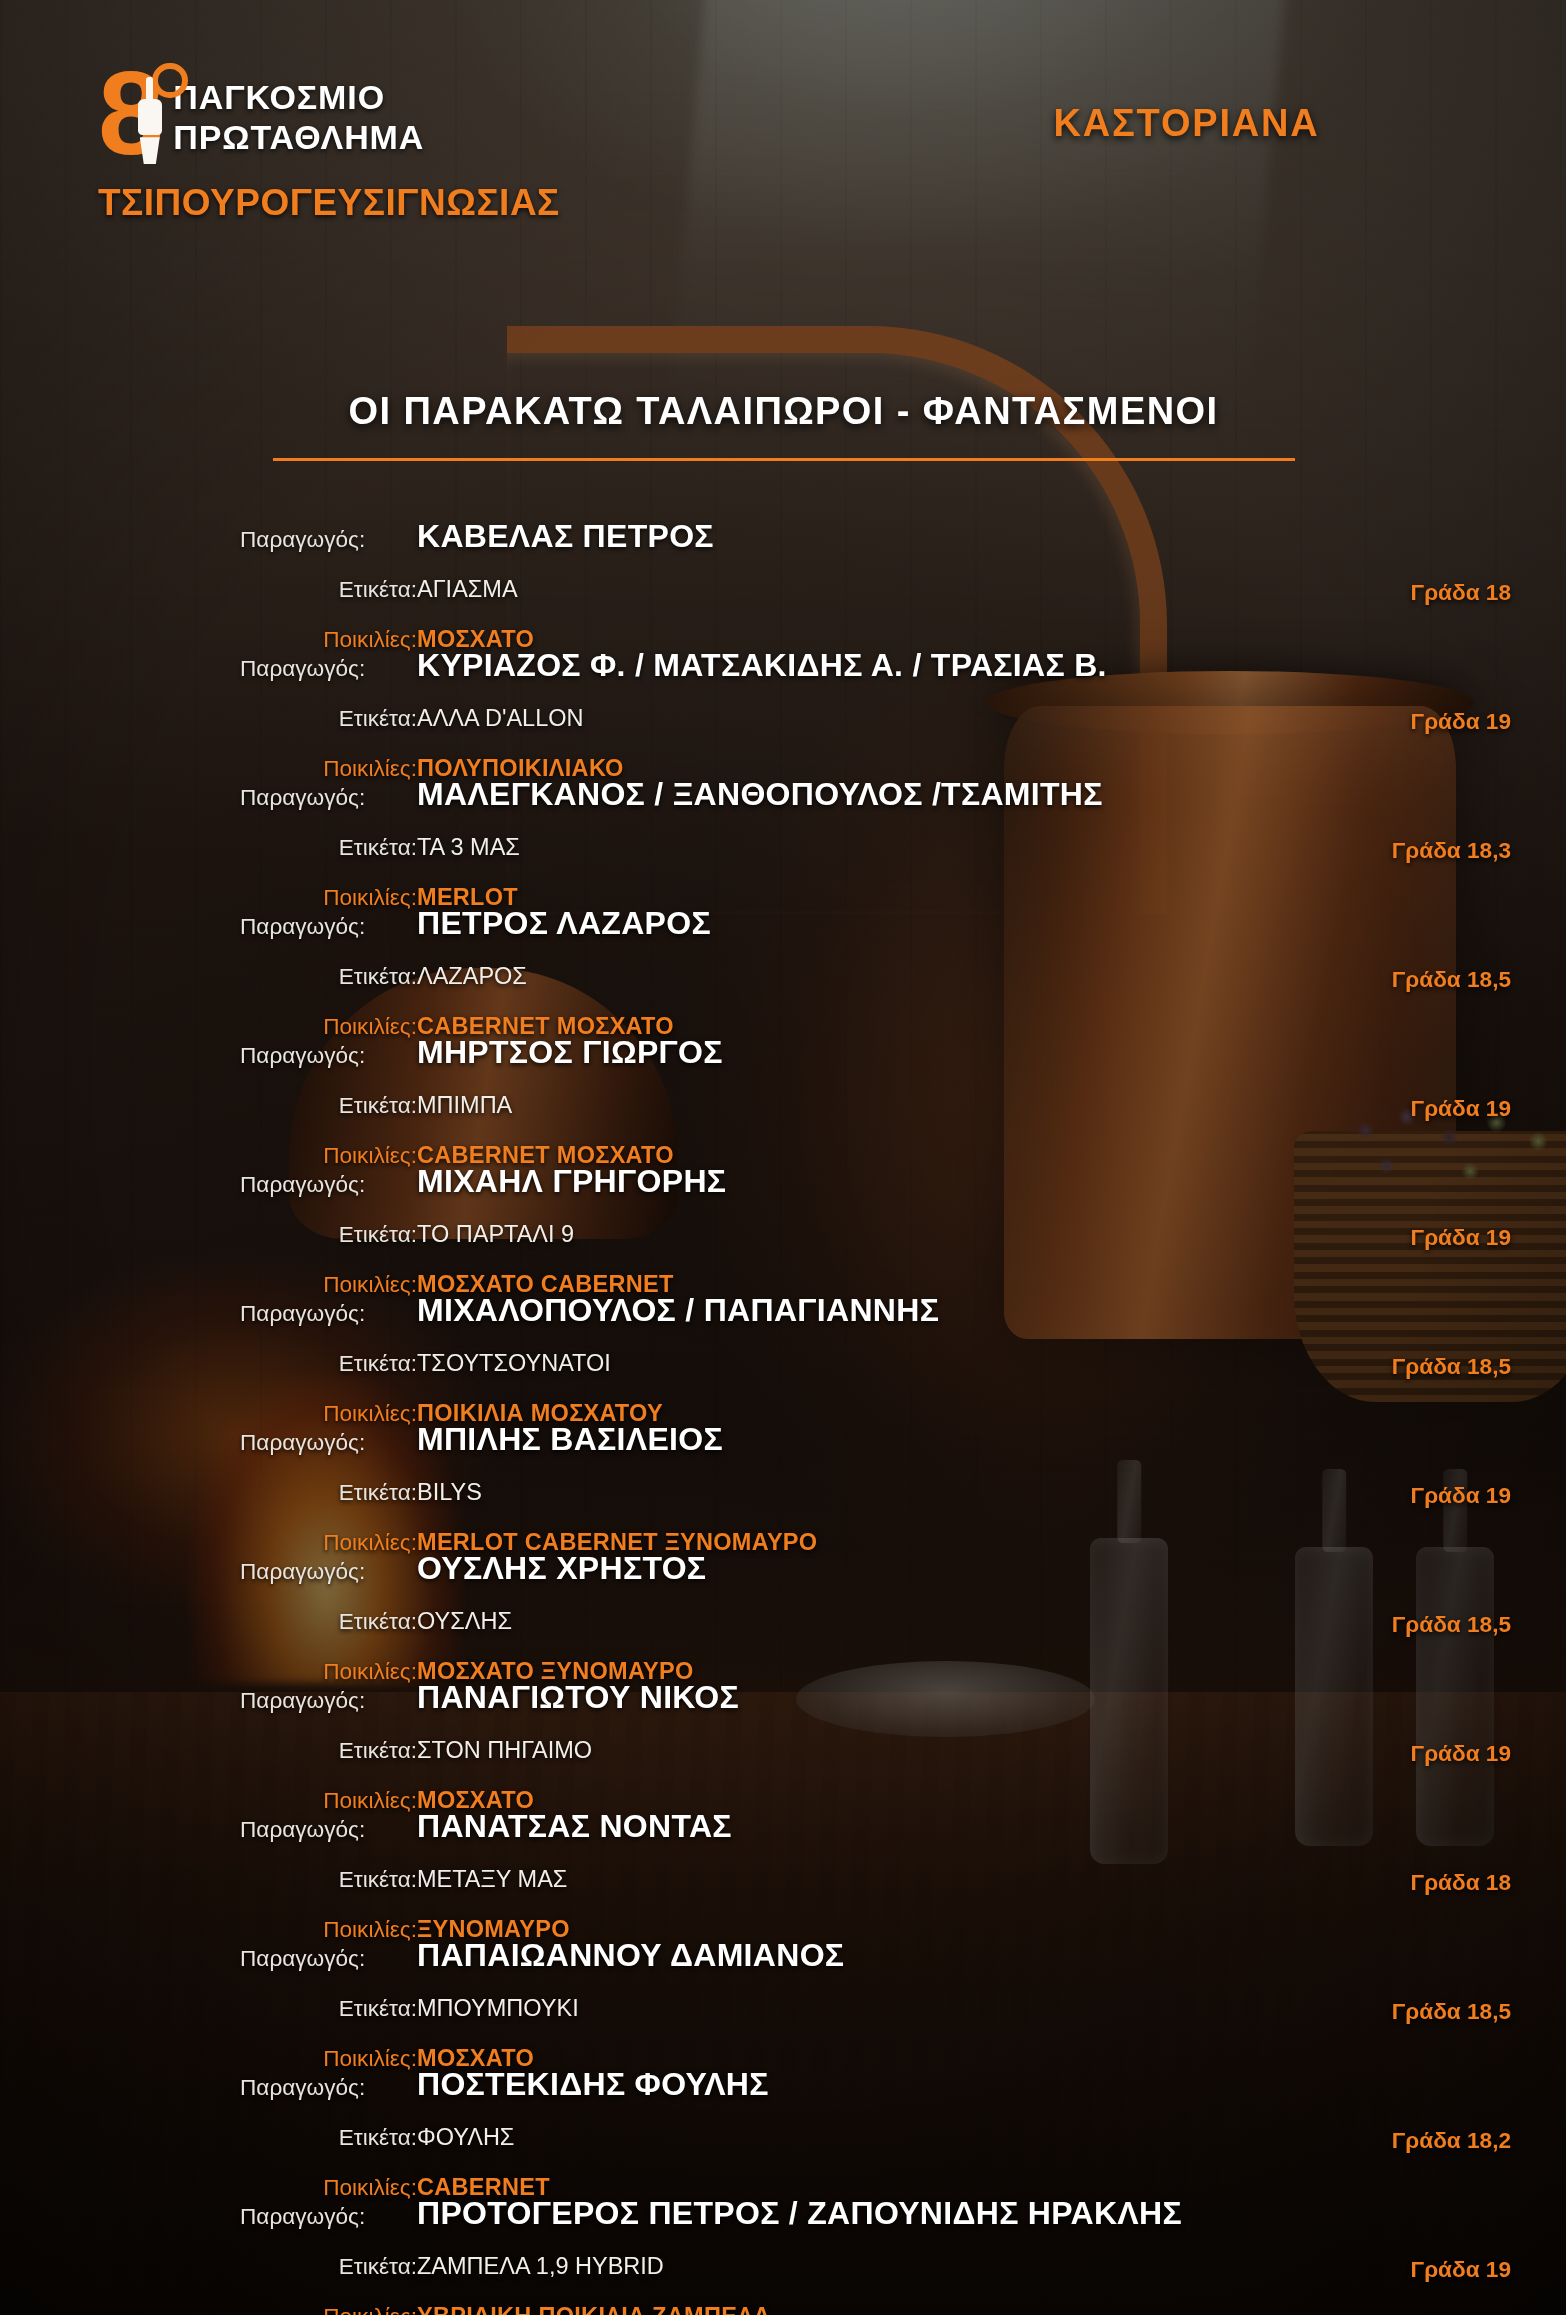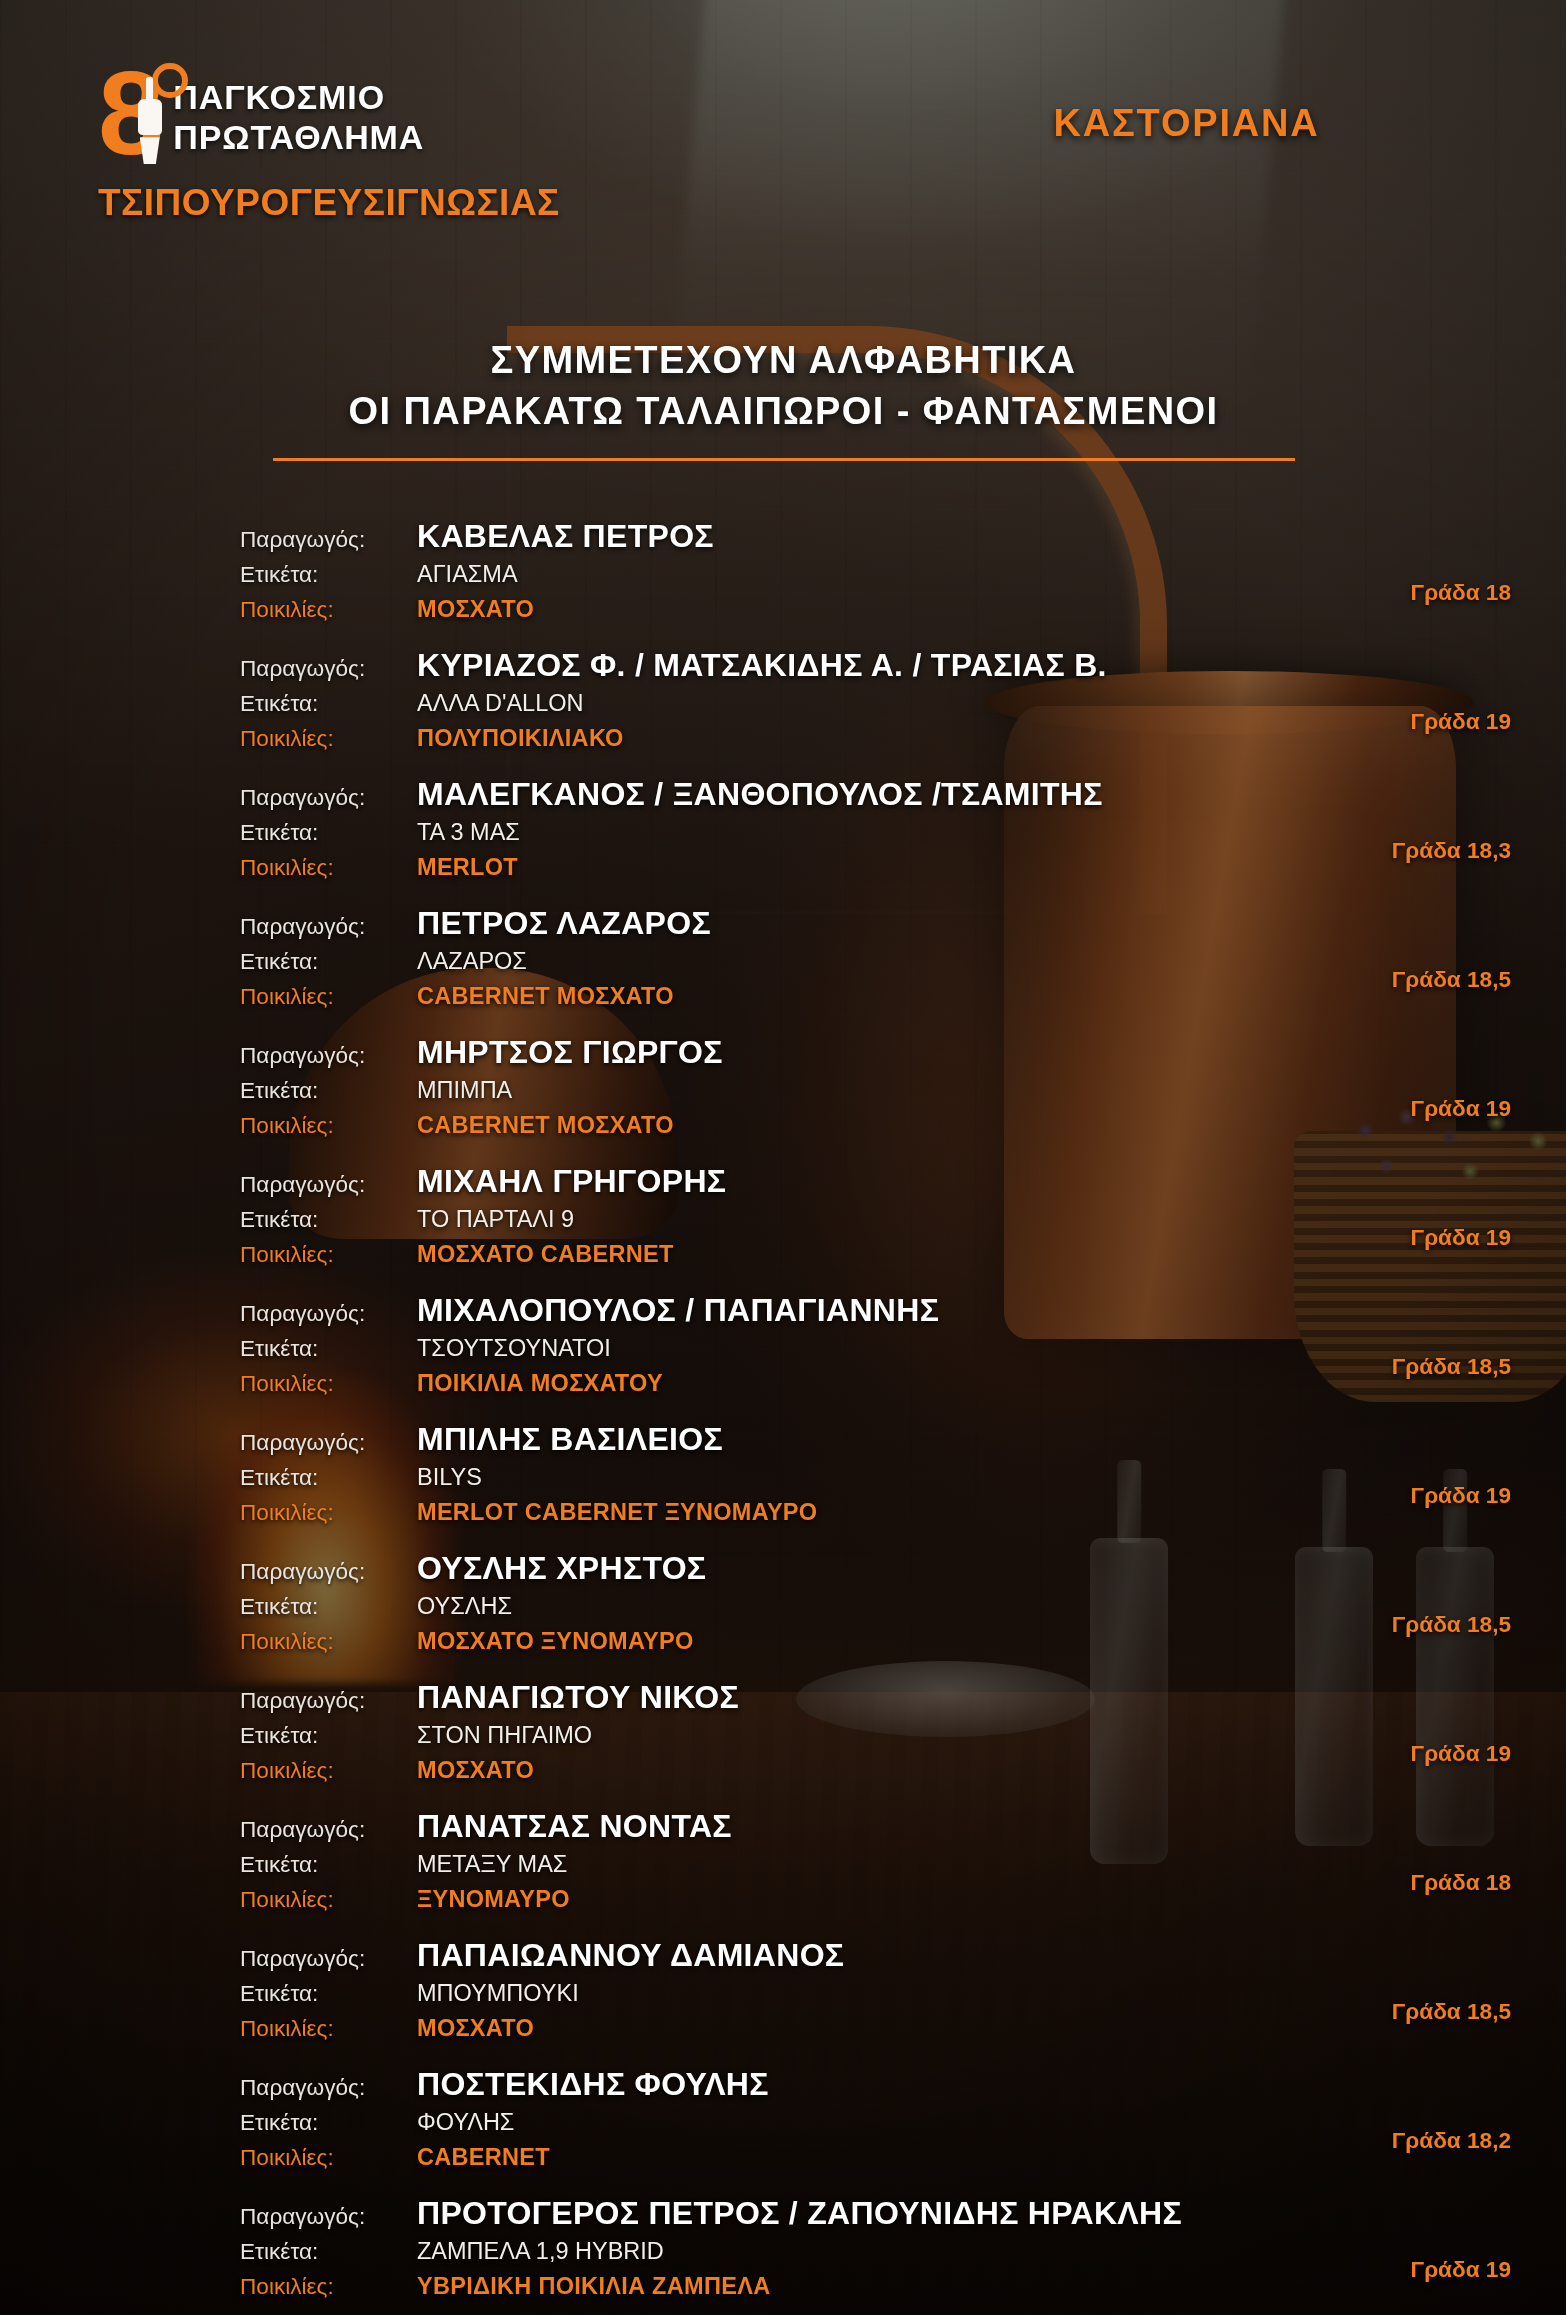--- a/index.html
+++ b/index.html
@@ -307,21 +307,21 @@
   .entry {
     position: relative;
     margin-bottom: 41px;
     height: 88px;
   }
   .line {
     display: flex;
     align-items: baseline;
     line-height: 1.0;
   }
-  .line + .line { margin-top: 11px; }
+  .line + .line { margin-top: 26px; text-align: right; }
   .lbl {
     width: 177px;
     flex: 0 0 177px;
     font-size: 22.6px;
     color: #e9e4dd;
     text-shadow: 0 1.8px 4.5px rgba(0,0,0,.9);
   }
   .lbl.accent { color: #f07d1e; }
   .val-prod {
     font-size: 32px;
@@ -400,21 +400,21 @@
       </div>
 
       <div class="logo-right">
         <div class="brand-sub">ΚΑΣΤΟΡΙΑΝΑ</div>
       </div>
 
     </div>
 
     <div class="title-block">
       <h1>
-        <span>ΣΥΜΜΕΤΕΧΟΥΝ ΑΛΦΑΒΗΤΙΚΑ</span><br>
+        <br>
         <span>ΟΙ ΠΑΡΑΚΑΤΩ ΤΑΛΑΙΠΩΡΟΙ - ΦΑΝΤΑΣΜΕΝΟΙ</span>
       </h1>
       <div class="title-rule"></div>
     </div>
 
     <div class="list">
         <div class="entry">
           <div class="line">
             <span class="lbl">Παραγωγός:</span>
             <span class="val-prod">ΚΑΒΕΛΑΣ ΠΕΤΡΟΣ</span>

